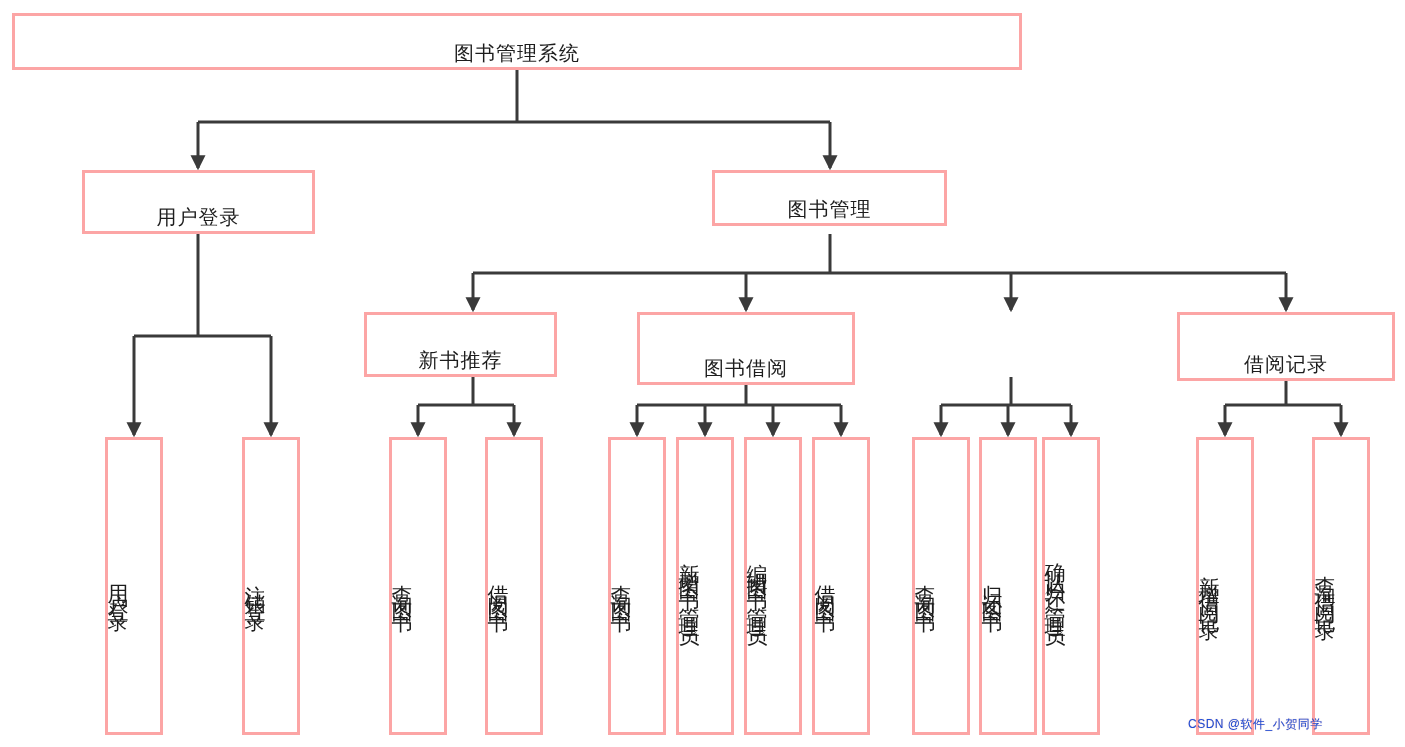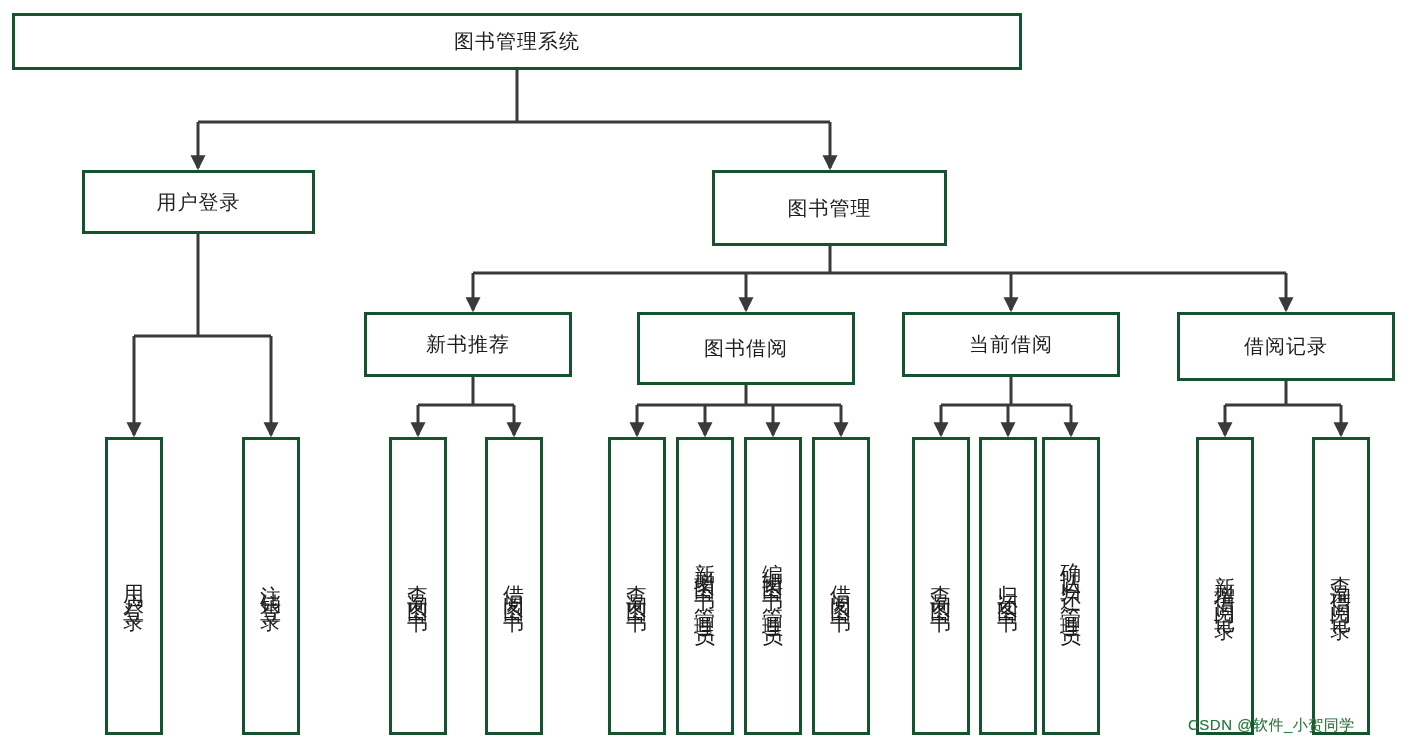--- a/index.html
+++ b/index.html
@@ -8,41 +8,41 @@
     width:1405px;height:747px;
     background:#ffffff;
     font-family:"Liberation Sans", sans-serif;
     overflow:hidden;
   }
   #connectors{position:absolute;left:0;top:0;z-index:0;}
   .box{
     position:absolute;
     box-sizing:border-box;
     background:#ffffff;
-    border:3px solid #14532d;
+    border:3px solid #fca5a5;
     display:flex;
-    align-items:center;
+    align-items:flex-end;
     justify-content:center;
     color:#1d1d1d;
     z-index:1;
   }
   .h{font-size:20px;letter-spacing:1px;}
   .v{
     writing-mode:vertical-rl;
     text-orientation:mixed;
     font-size:21px;
     letter-spacing:9px;
     line-height:1;
   }
   #watermark{
     position:absolute;
     left:1188px;top:716px;
-    font-size:15px;
+    font-size:12px;
     letter-spacing:0.5px;
-    color:#15803d;
+    color:#1d4ed8;
     text-shadow:0 0 1px rgba(190,70,80,0.45);
     white-space:nowrap;
     z-index:2;
   }
 </style>
 </head>
 <body>
 
 <div id="canvas">
 
@@ -89,32 +89,29 @@
     </g>
   </svg>
 
   <div class="box h" style="left:12px;top:13px;width:1010px;height:57px">
     <span>图书管理系统</span>
   </div>
 
   <div class="box h" style="left:82px;top:170px;width:233px;height:64px">
     <span>用户登录</span>
   </div>
-  <div class="box h" style="left:712px;top:170px;width:235px;height:76px">
+  <div class="box h" style="left:712px;top:170px;width:235px;height:56px">
     <span>图书管理</span>
   </div>
 
-  <div class="box h" style="left:364px;top:312px;width:208px;height:65px">
+  <div class="box h" style="left:364px;top:312px;width:193px;height:65px">
     <span>新书推荐</span>
   </div>
   <div class="box h" style="left:637px;top:312px;width:218px;height:73px">
     <span>图书借阅</span>
-  </div>
-  <div class="box h" style="left:902px;top:312px;width:218px;height:65px">
-    <span>当前借阅</span>
   </div>
   <div class="box h" style="left:1177px;top:312px;width:218px;height:69px">
     <span>借阅记录</span>
   </div>
 
   <div class="box v" style="left:105px;top:437px;width:58px;height:298px">
     <span>用户登录</span>
   </div>
   <div class="box v" style="left:242px;top:437px;width:58px;height:298px">
     <span>注销登录</span>

